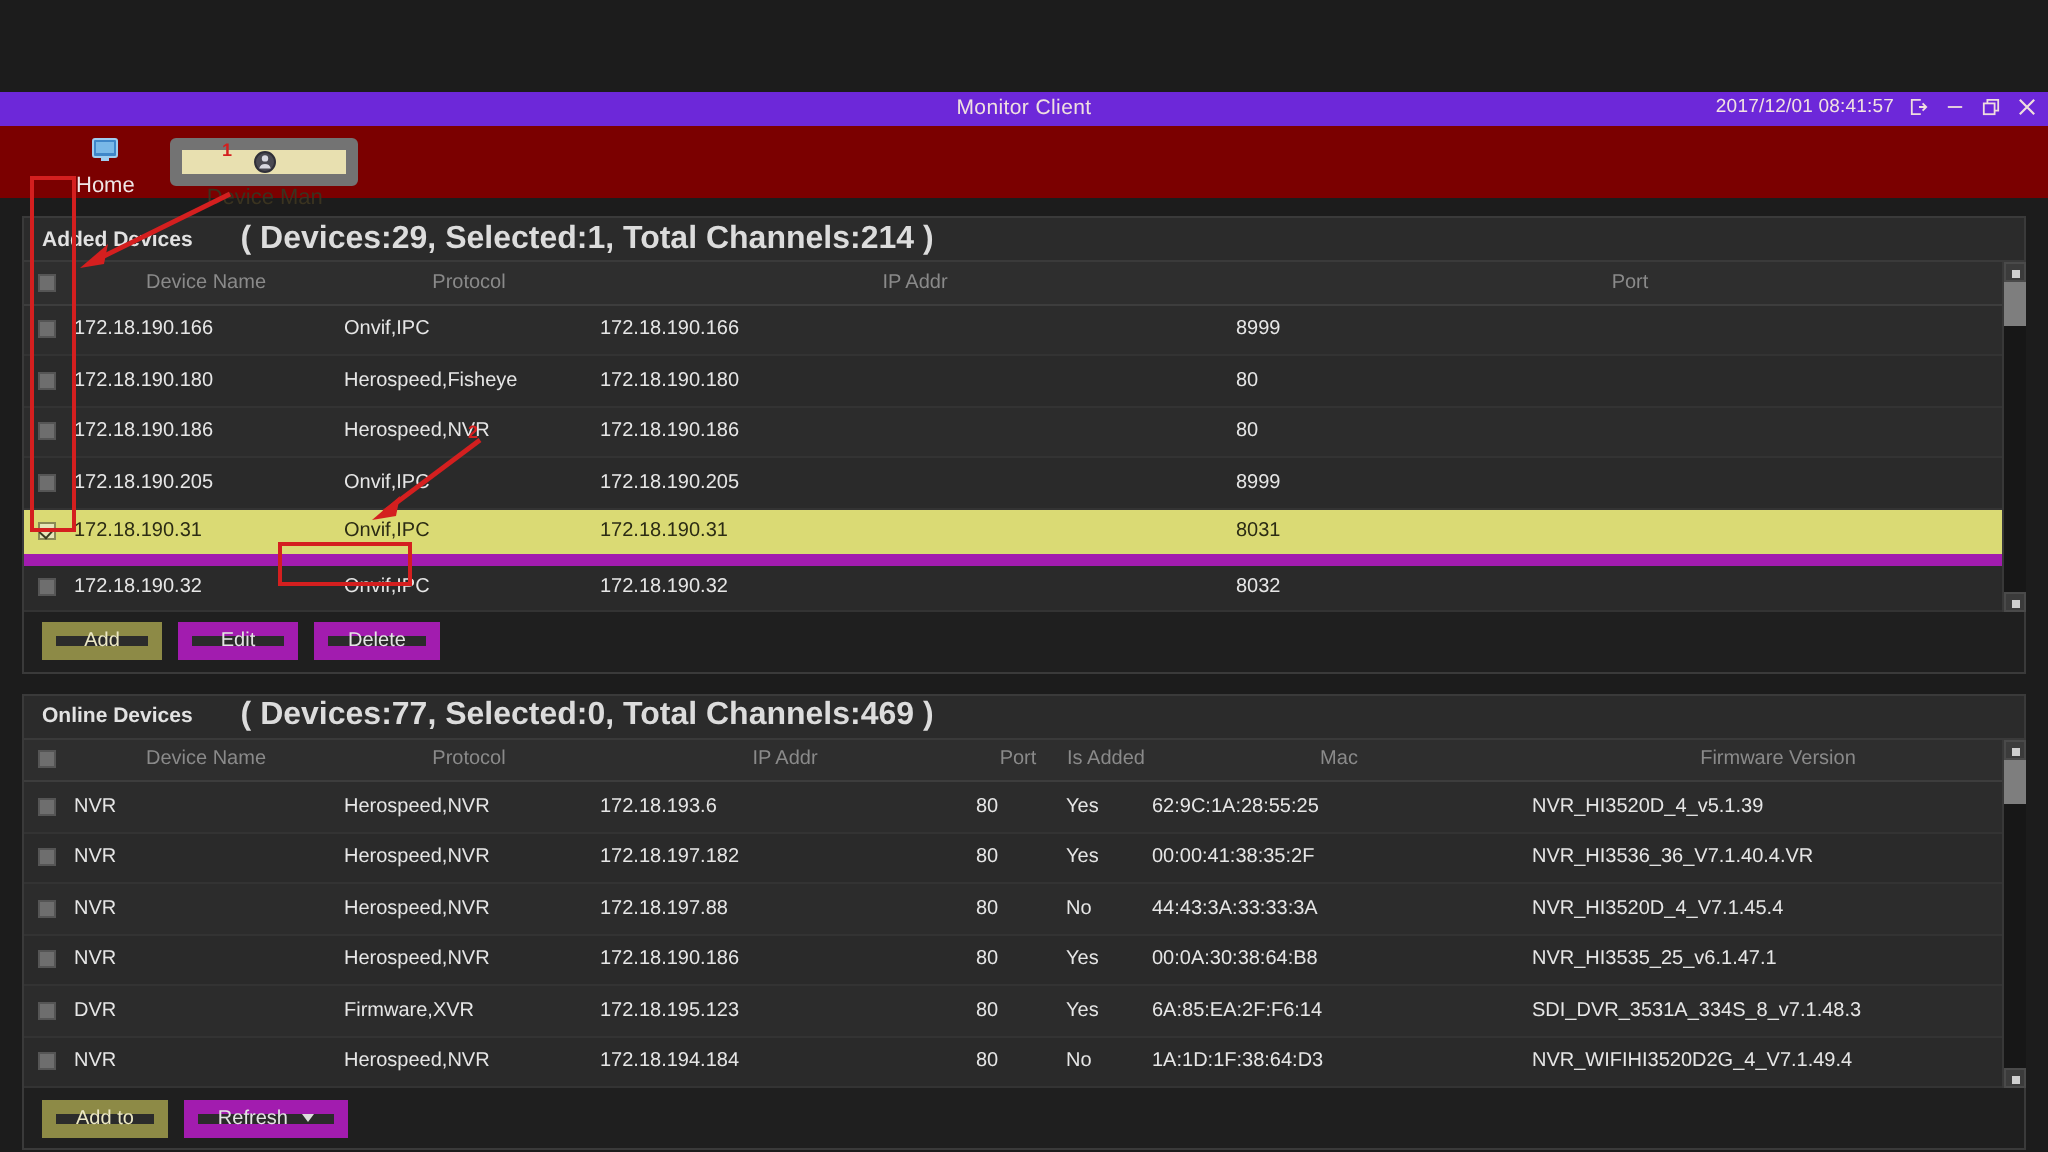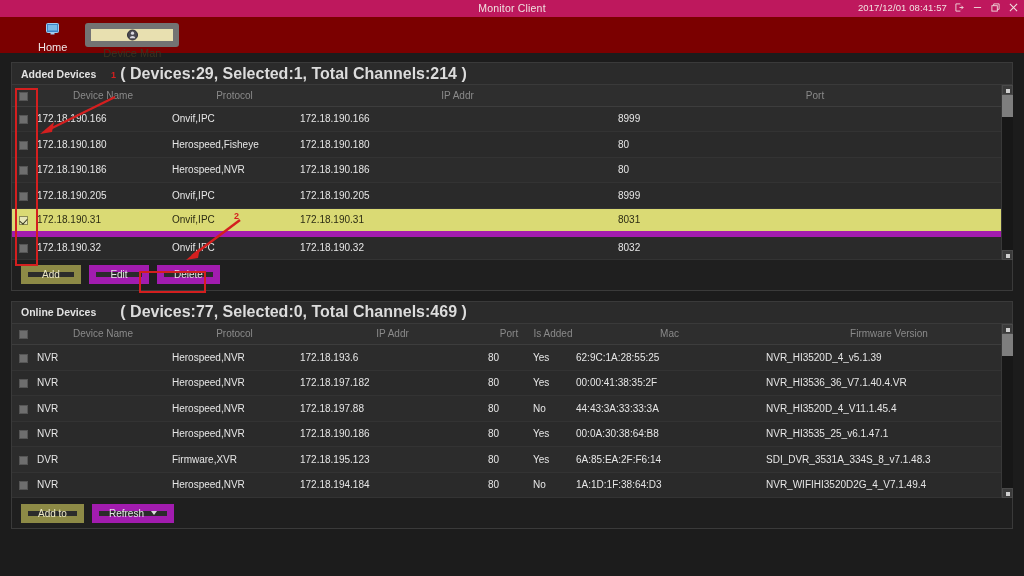--- a/index.html
+++ b/index.html
@@ -7,23 +7,24 @@
     width: 1024px; height: 576px;
     background: #1c1c1c;
     font-family: "Liberation Sans", sans-serif;
     overflow: hidden;
   }
 
   
   .titlebar {
     position: relative;
     height: 17px;
-    background: #be185d;
+    background: #6d28d9;
     color: #e8d8d8;
     font-size: 10px;
+    margin-top: 46px;
   }
   .title-text {
     position: absolute; left: 0; right: 0; top: 2px;
     text-align: center;
     color: #f0e0e0;
     font-size: 10.5px;
     letter-spacing: .2px;
   }
   .title-right {
     position: absolute; right: 5px; top: 1px;
@@ -407,21 +408,21 @@
             <td>NVR_HI3536_36_V7.1.40.4.VR</td>
           </tr>
           <tr>
             <td class="cbcol"><span class="cb"></span></td>
             <td>NVR</td>
             <td>Herospeed,NVR</td>
             <td>172.18.197.88</td>
             <td>80</td>
             <td>No</td>
             <td>44:43:3A:33:33:3A</td>
-            <td>NVR_HI3520D_4_V11.1.45.4</td>
+            <td>NVR_HI3520D_4_V7.1.45.4</td>
           </tr>
           <tr>
             <td class="cbcol"><span class="cb"></span></td>
             <td>NVR</td>
             <td>Herospeed,NVR</td>
             <td>172.18.190.186</td>
             <td>80</td>
             <td>Yes</td>
             <td>00:0A:30:38:64:B8</td>
             <td>NVR_HI3535_25_v6.1.47.1</td>

